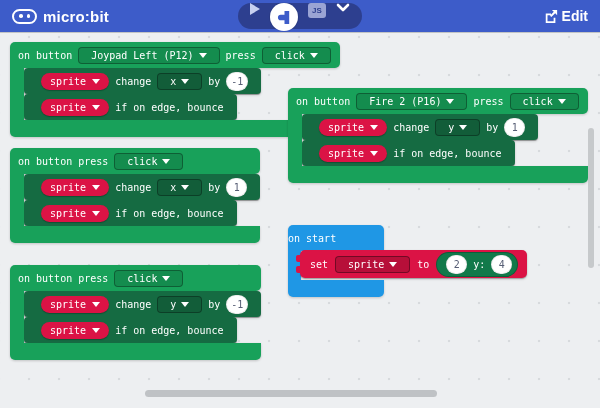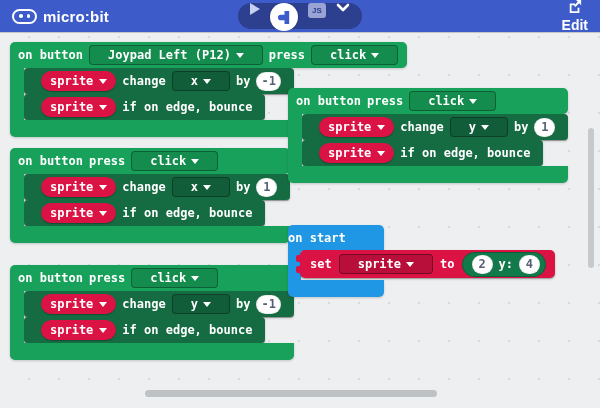--- a/index.html
+++ b/index.html
@@ -36,51 +36,51 @@
     box-shadow:0 0 0 1px rgba(0,0,0,.08);
   }
   .js-badge {
     width:18px; height:15px; background:#9aa4d4; border-radius:3px;
     color:#2d3f8f; font-size:8px; font-weight:bold;
     display:flex; align-items:center; justify-content:center; cursor:pointer;
   }
   .chev { cursor:pointer; display:flex; align-items:center; }
   .edit-link {
     margin-left:auto; color:#fff; font-size:14px; font-weight:bold;
-    display:flex; align-items:center; gap:4px; cursor:pointer;flex-direction:column;
+    display:flex; align-items:center; gap:4px; cursor:pointer;
   }
 
   
   .workspace {
     position:absolute; left:0; top:32px; width:600px; height:376px;
     background:#edeff1;
     background-image:radial-gradient(circle, #d7dadd 1.3px, transparent 1.6px);
     background-size:30px 38px; background-position:14px 24px;
   }
 
   
-  .blk-font { font-family:"DejaVu Sans Mono", monospace; font-size:12px; font-weight:bold; color:#fff; }
+  .blk-font { font-family:"DejaVu Sans Mono", monospace; font-size:10px; font-weight:normal; color:#fff; }
   .event-block { position:absolute; display:inline-flex; flex-direction:column; align-items:stretch; filter:drop-shadow(0 1px 1px rgba(0,0,0,.18)); }
   .ev-header {
     height:26px; background:#18a15a; border-radius:5px 5px 5px 0;
     display:inline-flex; align-items:center; gap:6px; padding:0 9px 0 8px;
     white-space:nowrap; align-self:flex-start; min-width:100%;
   }
   .ev-body { display:flex; align-items:stretch; align-self:flex-start; }
   .ev-arm { width:14px; background:#18a15a; }
   .stmts { display:flex; flex-direction:column; align-items:flex-start; }
   .stmt {
     height:26px; background:#156b42; border-radius:4px;
     display:inline-flex; align-items:center; gap:6px; padding:0 13px 0 17px;
     white-space:nowrap; box-shadow:0 1px 0 rgba(0,0,0,.28);
   }
   .ev-footer { height:17px; background:#18a15a; border-radius:0 0 5px 5px; width:100%; }
 
   .dd {
-    display:inline-flex; align-items:center; gap:5px; padding:2px 18px;
+    display:inline-flex; align-items:center; gap:5px; padding:2px 12px;
     border-radius:4px; background:rgba(0,0,0,.13); border:1px solid rgba(0,0,0,.32);
     cursor:pointer; white-space:nowrap;
   }
   .caret {
     width:0; height:0; border-left:4px solid transparent; border-right:4px solid transparent;
     border-top:5px solid #fff; display:inline-block;
   }
   .var-pill {
     background:#db1345; border-radius:12px; padding:3px 9px;
     display:inline-flex; align-items:center; gap:6px; cursor:pointer;
@@ -272,20 +272,24 @@
           <span class="blk-font">if on edge, bounce</span>
         </div>
       </div>
     </div>
     <div class="ev-footer"></div>
   </div>
 
   <div class="event-block" style="left:288px; top:56px;">
     <div class="ev-header">
       <span class="blk-font">on button</span>
+      <span class="dd">
+          <span class="blk-font">Fire 2 (P16)</span>
+          <span class="caret"></span>
+        </span>
       <span class="blk-font">press</span>
       <span class="dd">
           <span class="blk-font">click</span>
           <span class="caret"></span>
         </span>
     </div>
     <div class="ev-body">
       <div class="ev-arm"></div>
       <div class="stmts">
         <div class="stmt">

